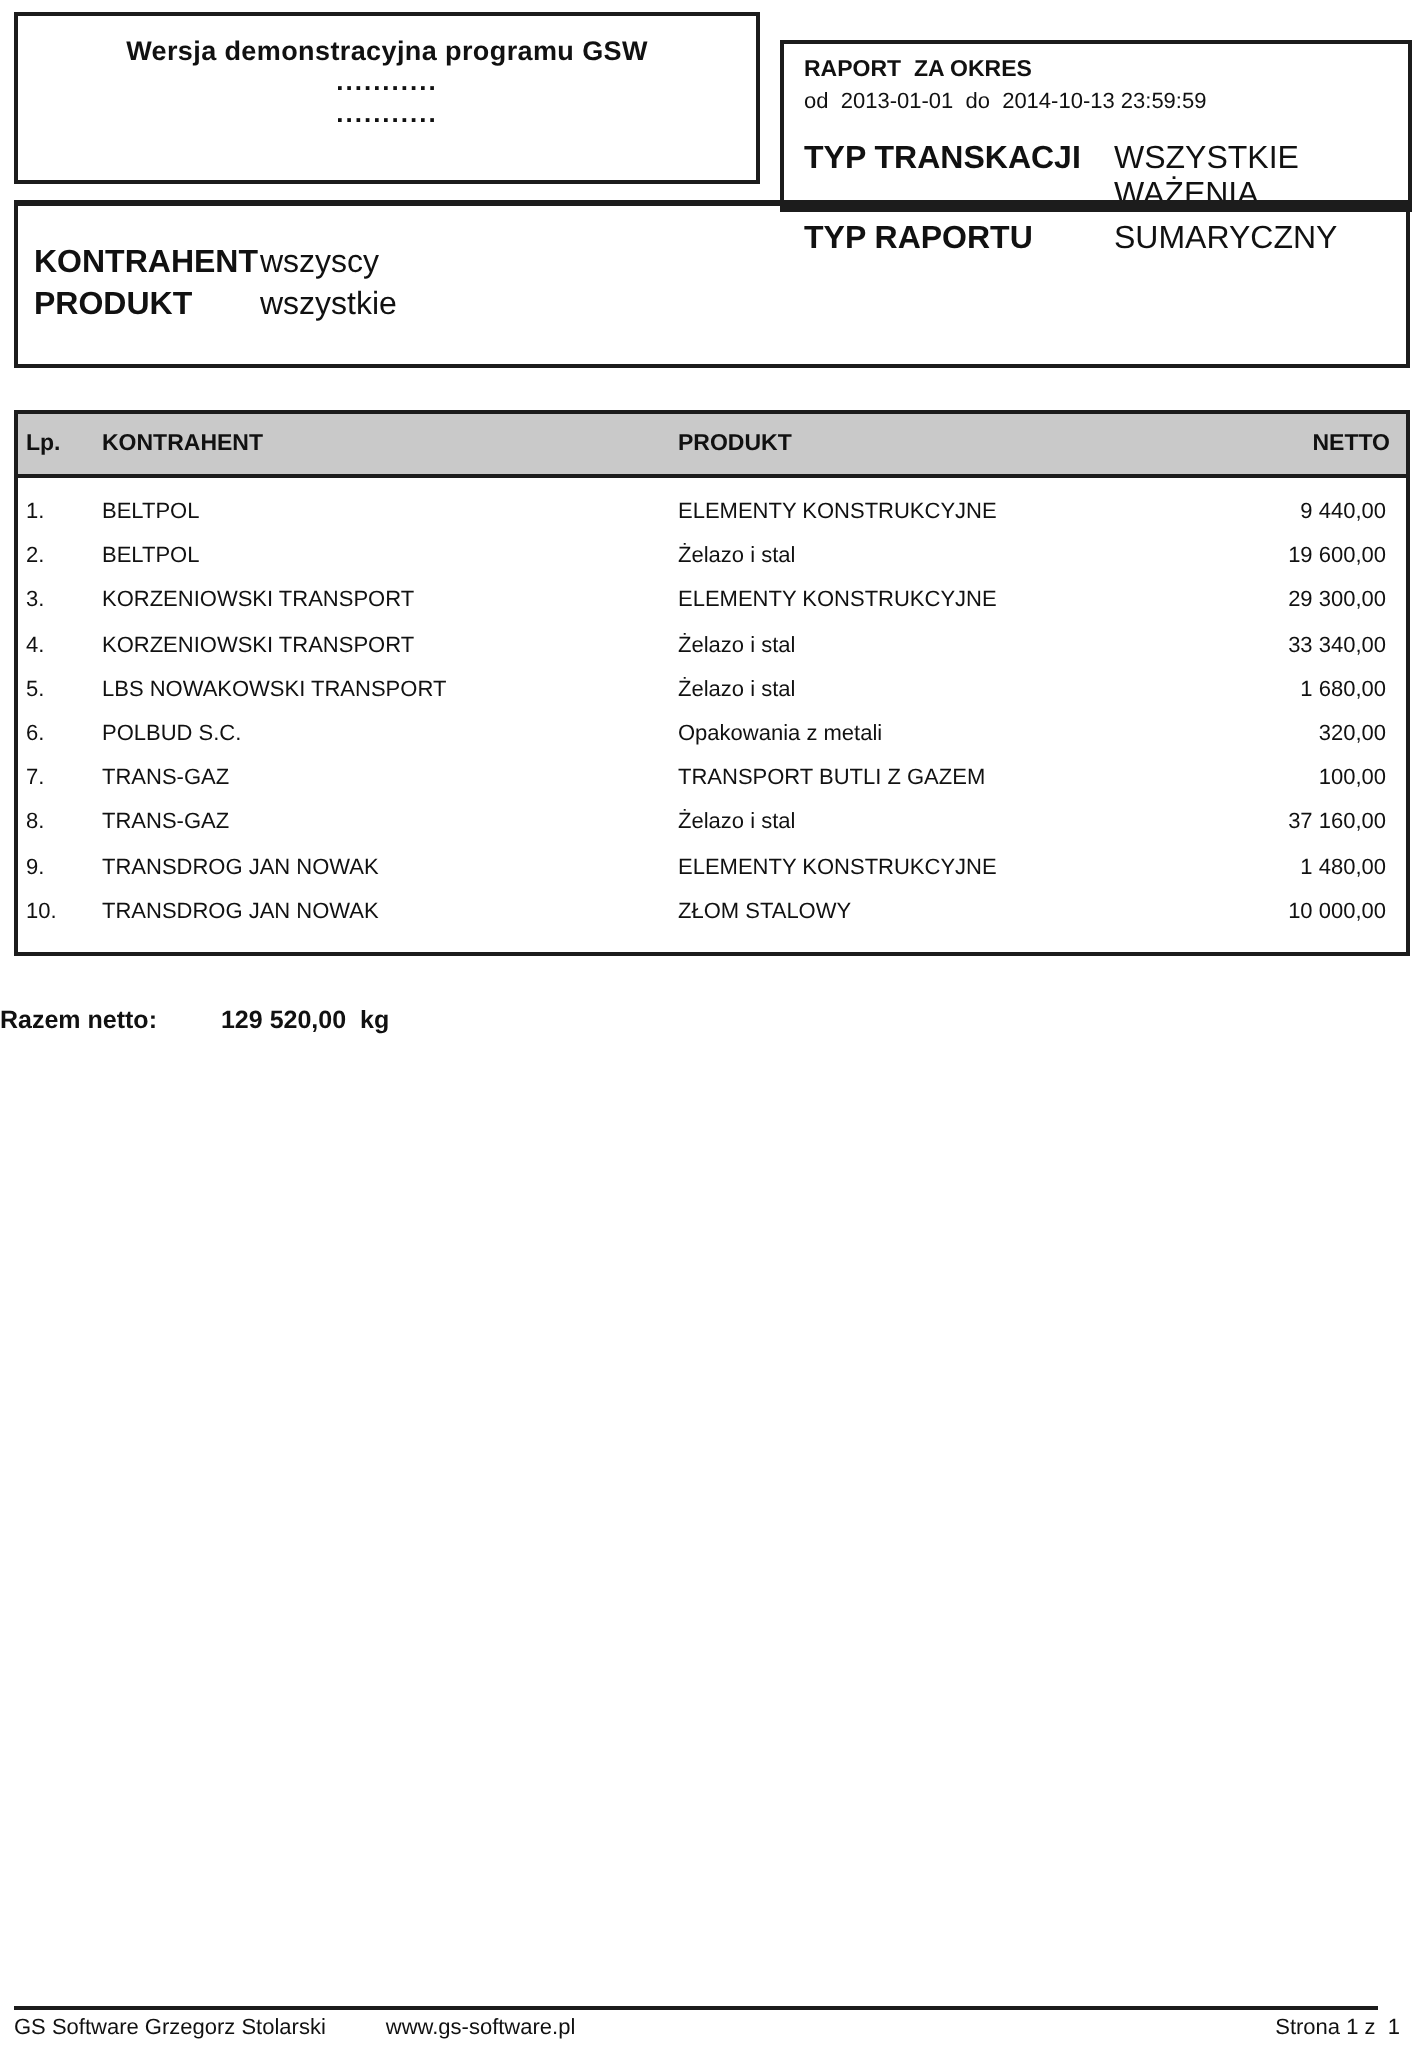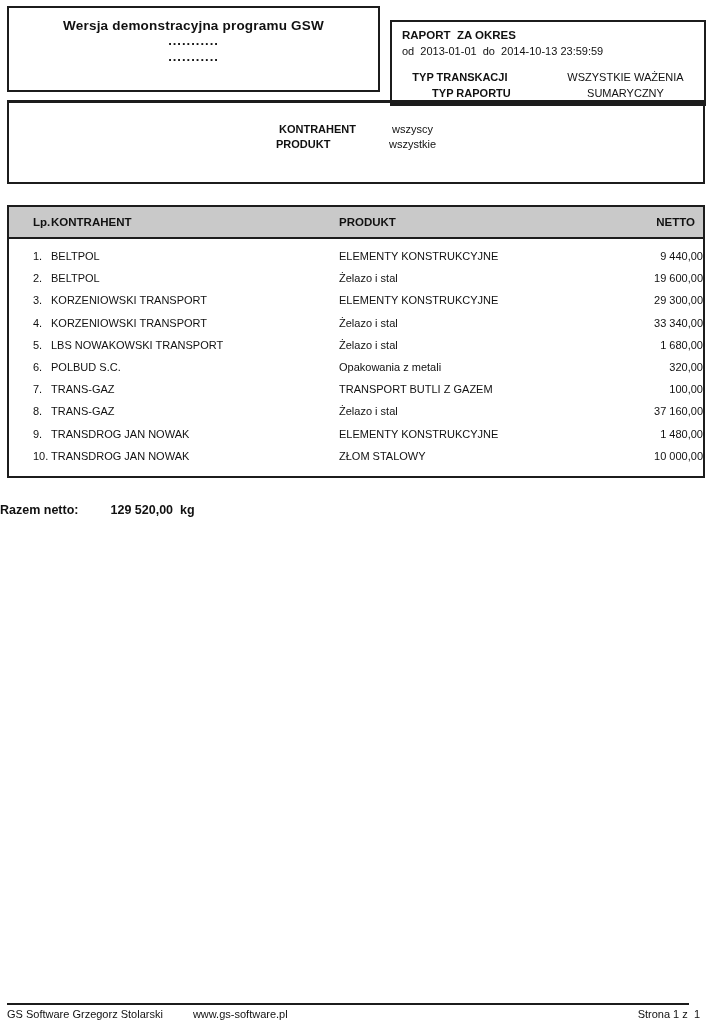--- a/index.html
+++ b/index.html
@@ -21,21 +21,21 @@
   .demo-title { font-size: 13.5px; font-weight: bold; letter-spacing: 0.2px; }
   .demo-dots { font-size: 13px; font-weight: bold; line-height: 16px; letter-spacing: 1px; }
 
   
   .period-box {
     position: absolute; left: 390px; top: 20px; width: 316px; height: 86px;
     border: 2px solid #1c1c1c; border-bottom-width: 3px; padding: 7px 10px;
   }
   .period-title { font-size: 11.5px; font-weight: bold; }
   .period-range { font-size: 11px; margin-top: 4px; }
-  .kv-row { display: flex; font-size: 11px; margin-top: 4px; justify-content: center; }
+  .kv-row { display: flex; font-size: 16px; margin-top: 4px; }
   .period-box .kv-row.first { margin-top: 14px; }
   .kv-label { font-weight: bold; width: 155px; flex: 0 0 155px; }
   .kv-value { }
 
   
   .criteria-box {
     position: absolute; left: 7px; top: 100px; width: 698px; height: 84px;
     border: 2px solid #1c1c1c; border-top-width: 3px; padding: 7px 8px 7px 8px;
   }
   .criteria-top { display: flex; justify-content: space-between; align-items: flex-start; }
@@ -49,24 +49,24 @@
   .table-head {
     position: absolute; left: 7px; top: 205px; width: 698px; height: 34px;
     background: #c9c9c9; border: 2px solid #1c1c1c;
     display: flex; align-items: center; font-weight: bold; font-size: 11.5px;
   }
   .table-body {
     position: absolute; left: 7px; top: 239px; width: 698px; height: 239px;
     border: 2px solid #1c1c1c; border-top: none; padding-top: 6px;
   }
   .trow { display: flex; align-items: center; height: 22.2px; font-size: 11px; }
-  .c-lp   { flex: 0 0 42px;  padding-left: 24px; }
+  .c-lp   { flex: 0 0 42px;  padding-left: 4px; }
   .c-kon  { flex: 0 0 288px; }
   .c-prod { flex: 1 1 auto; }
-  .c-net  { flex: 0 0 120px; text-align: right; }
+  .c-net  { flex: 0 0 120px; text-align: right; padding-right: 10px; }
   .table-head .c-net { padding-right: 8px; }
 
   
   .summary {
     position: absolute; left: 0; top: 503px; width: 698px;
     display: flex; align-items: baseline;
     font-size: 12.5px; font-weight: bold;
   }
   .summary-label { margin-right: 32px; }
   .summary-value { text-align: right; }

